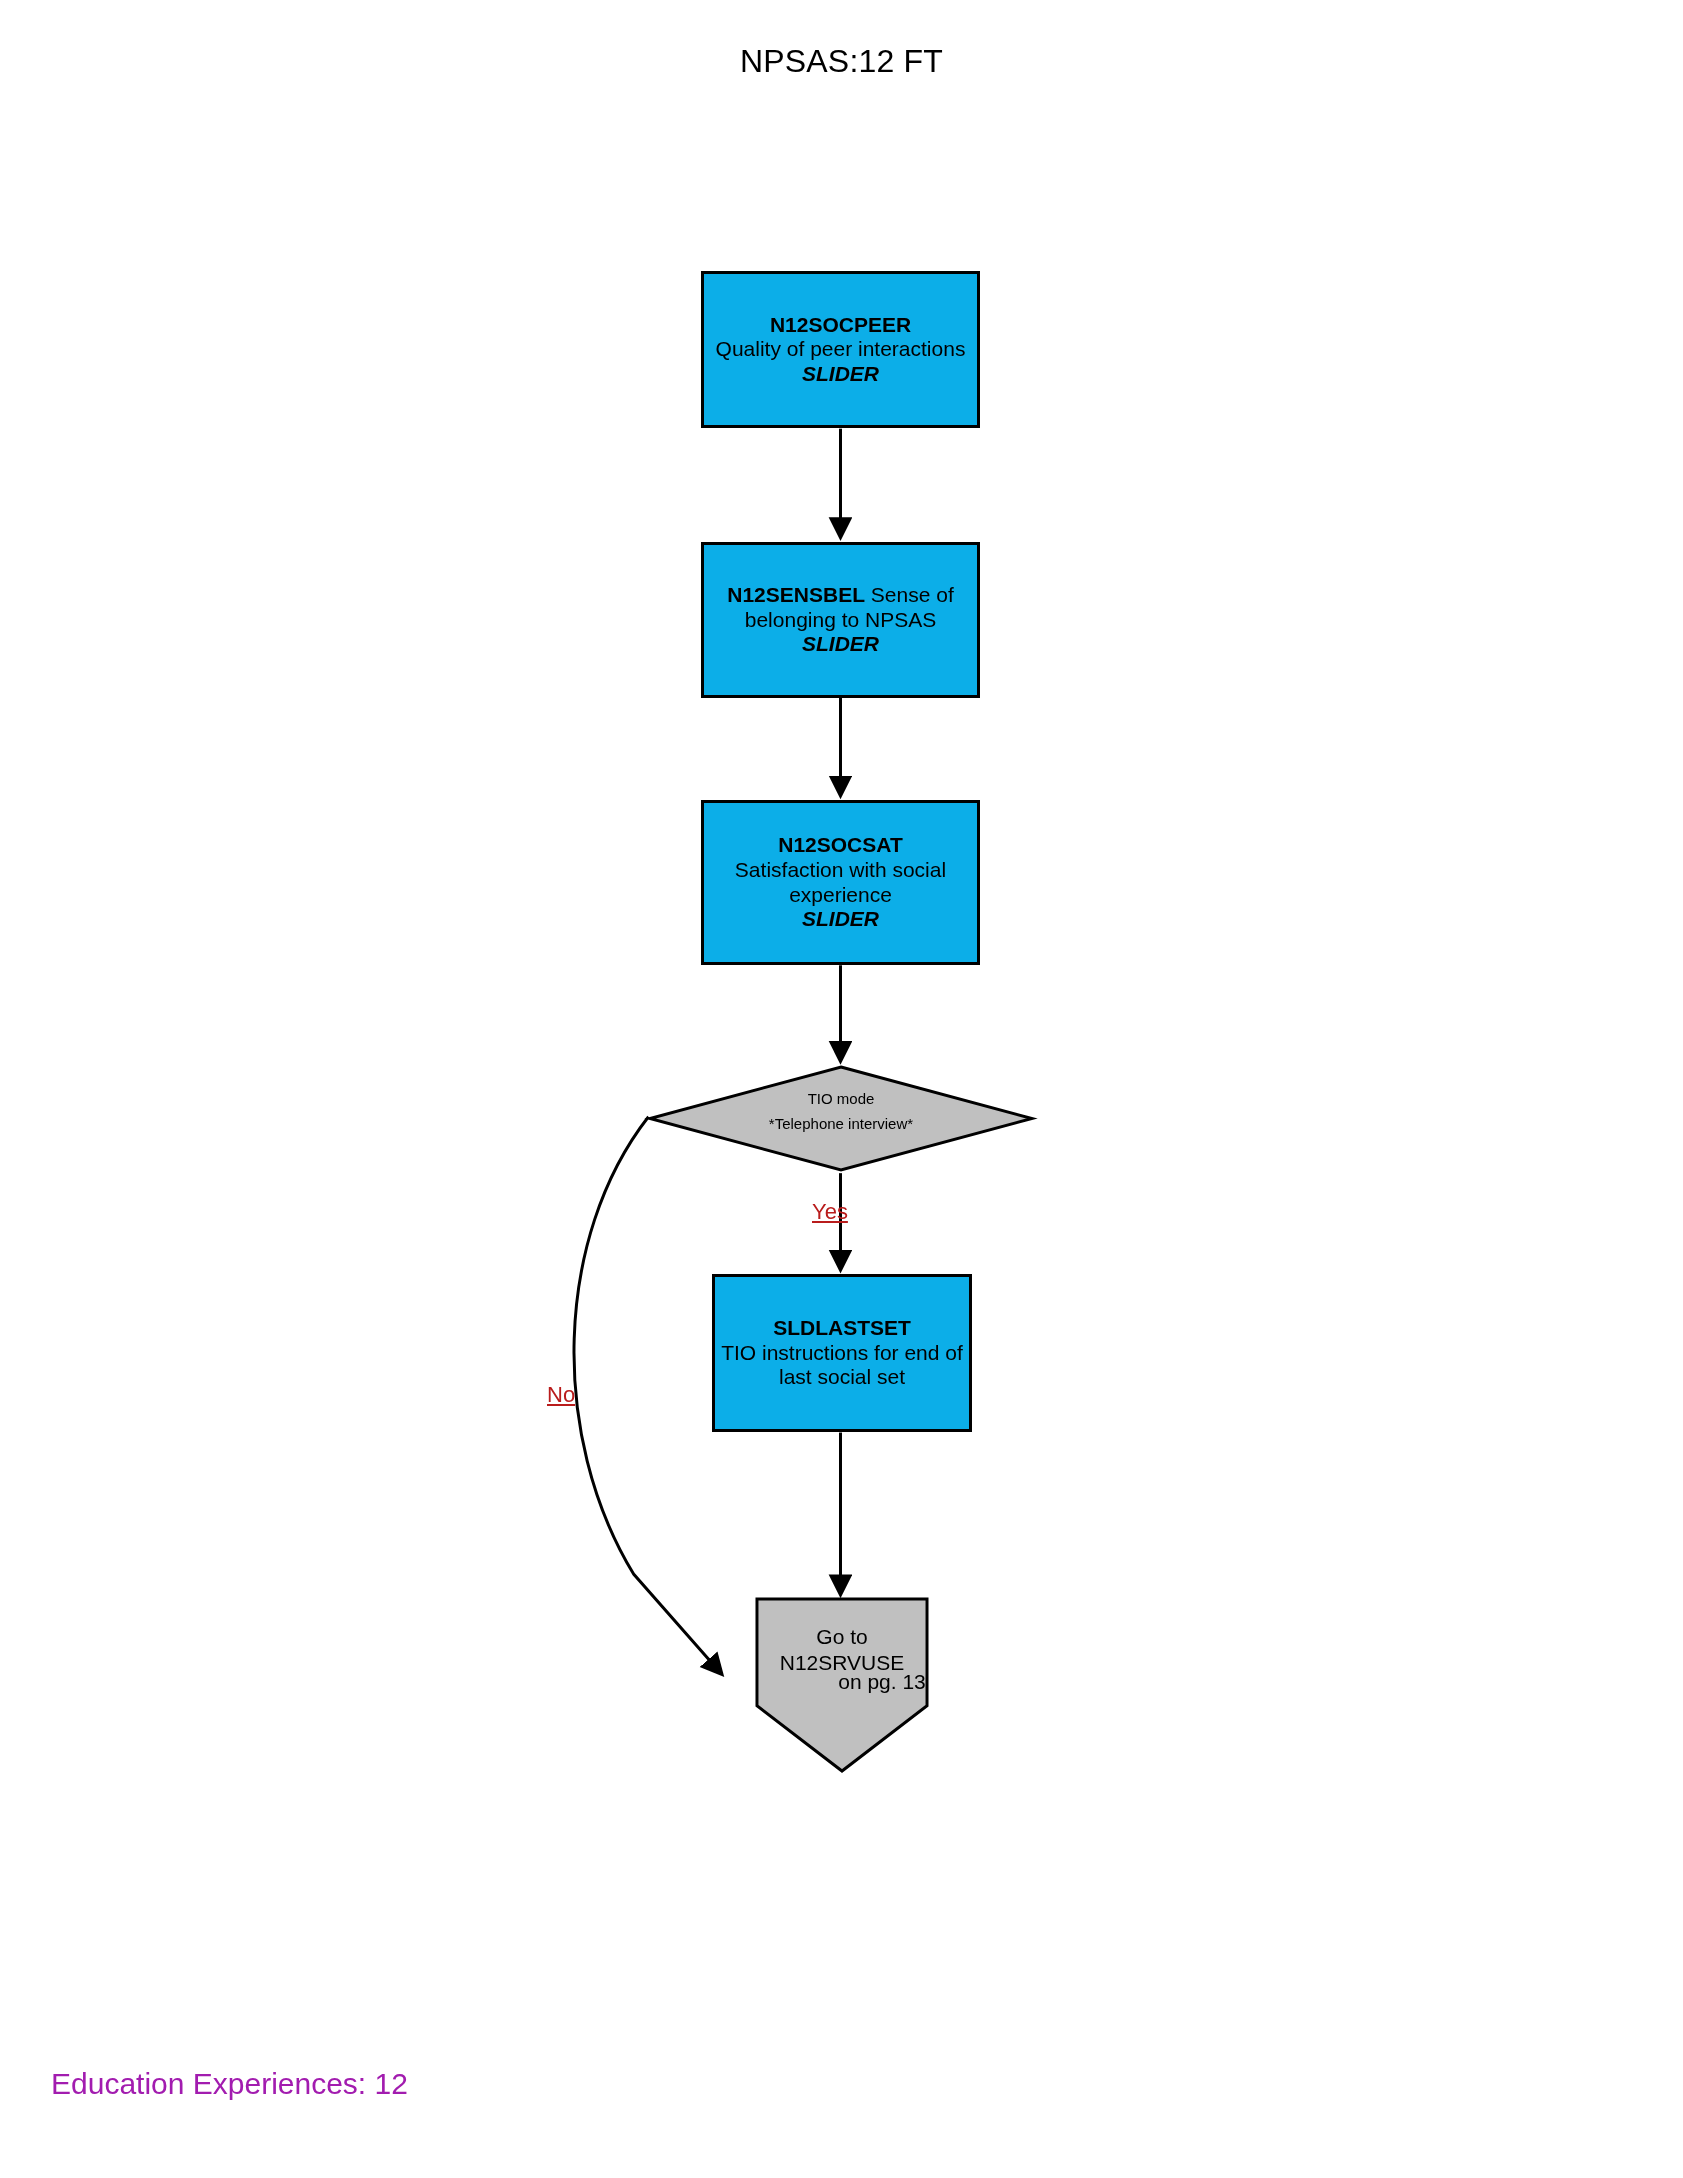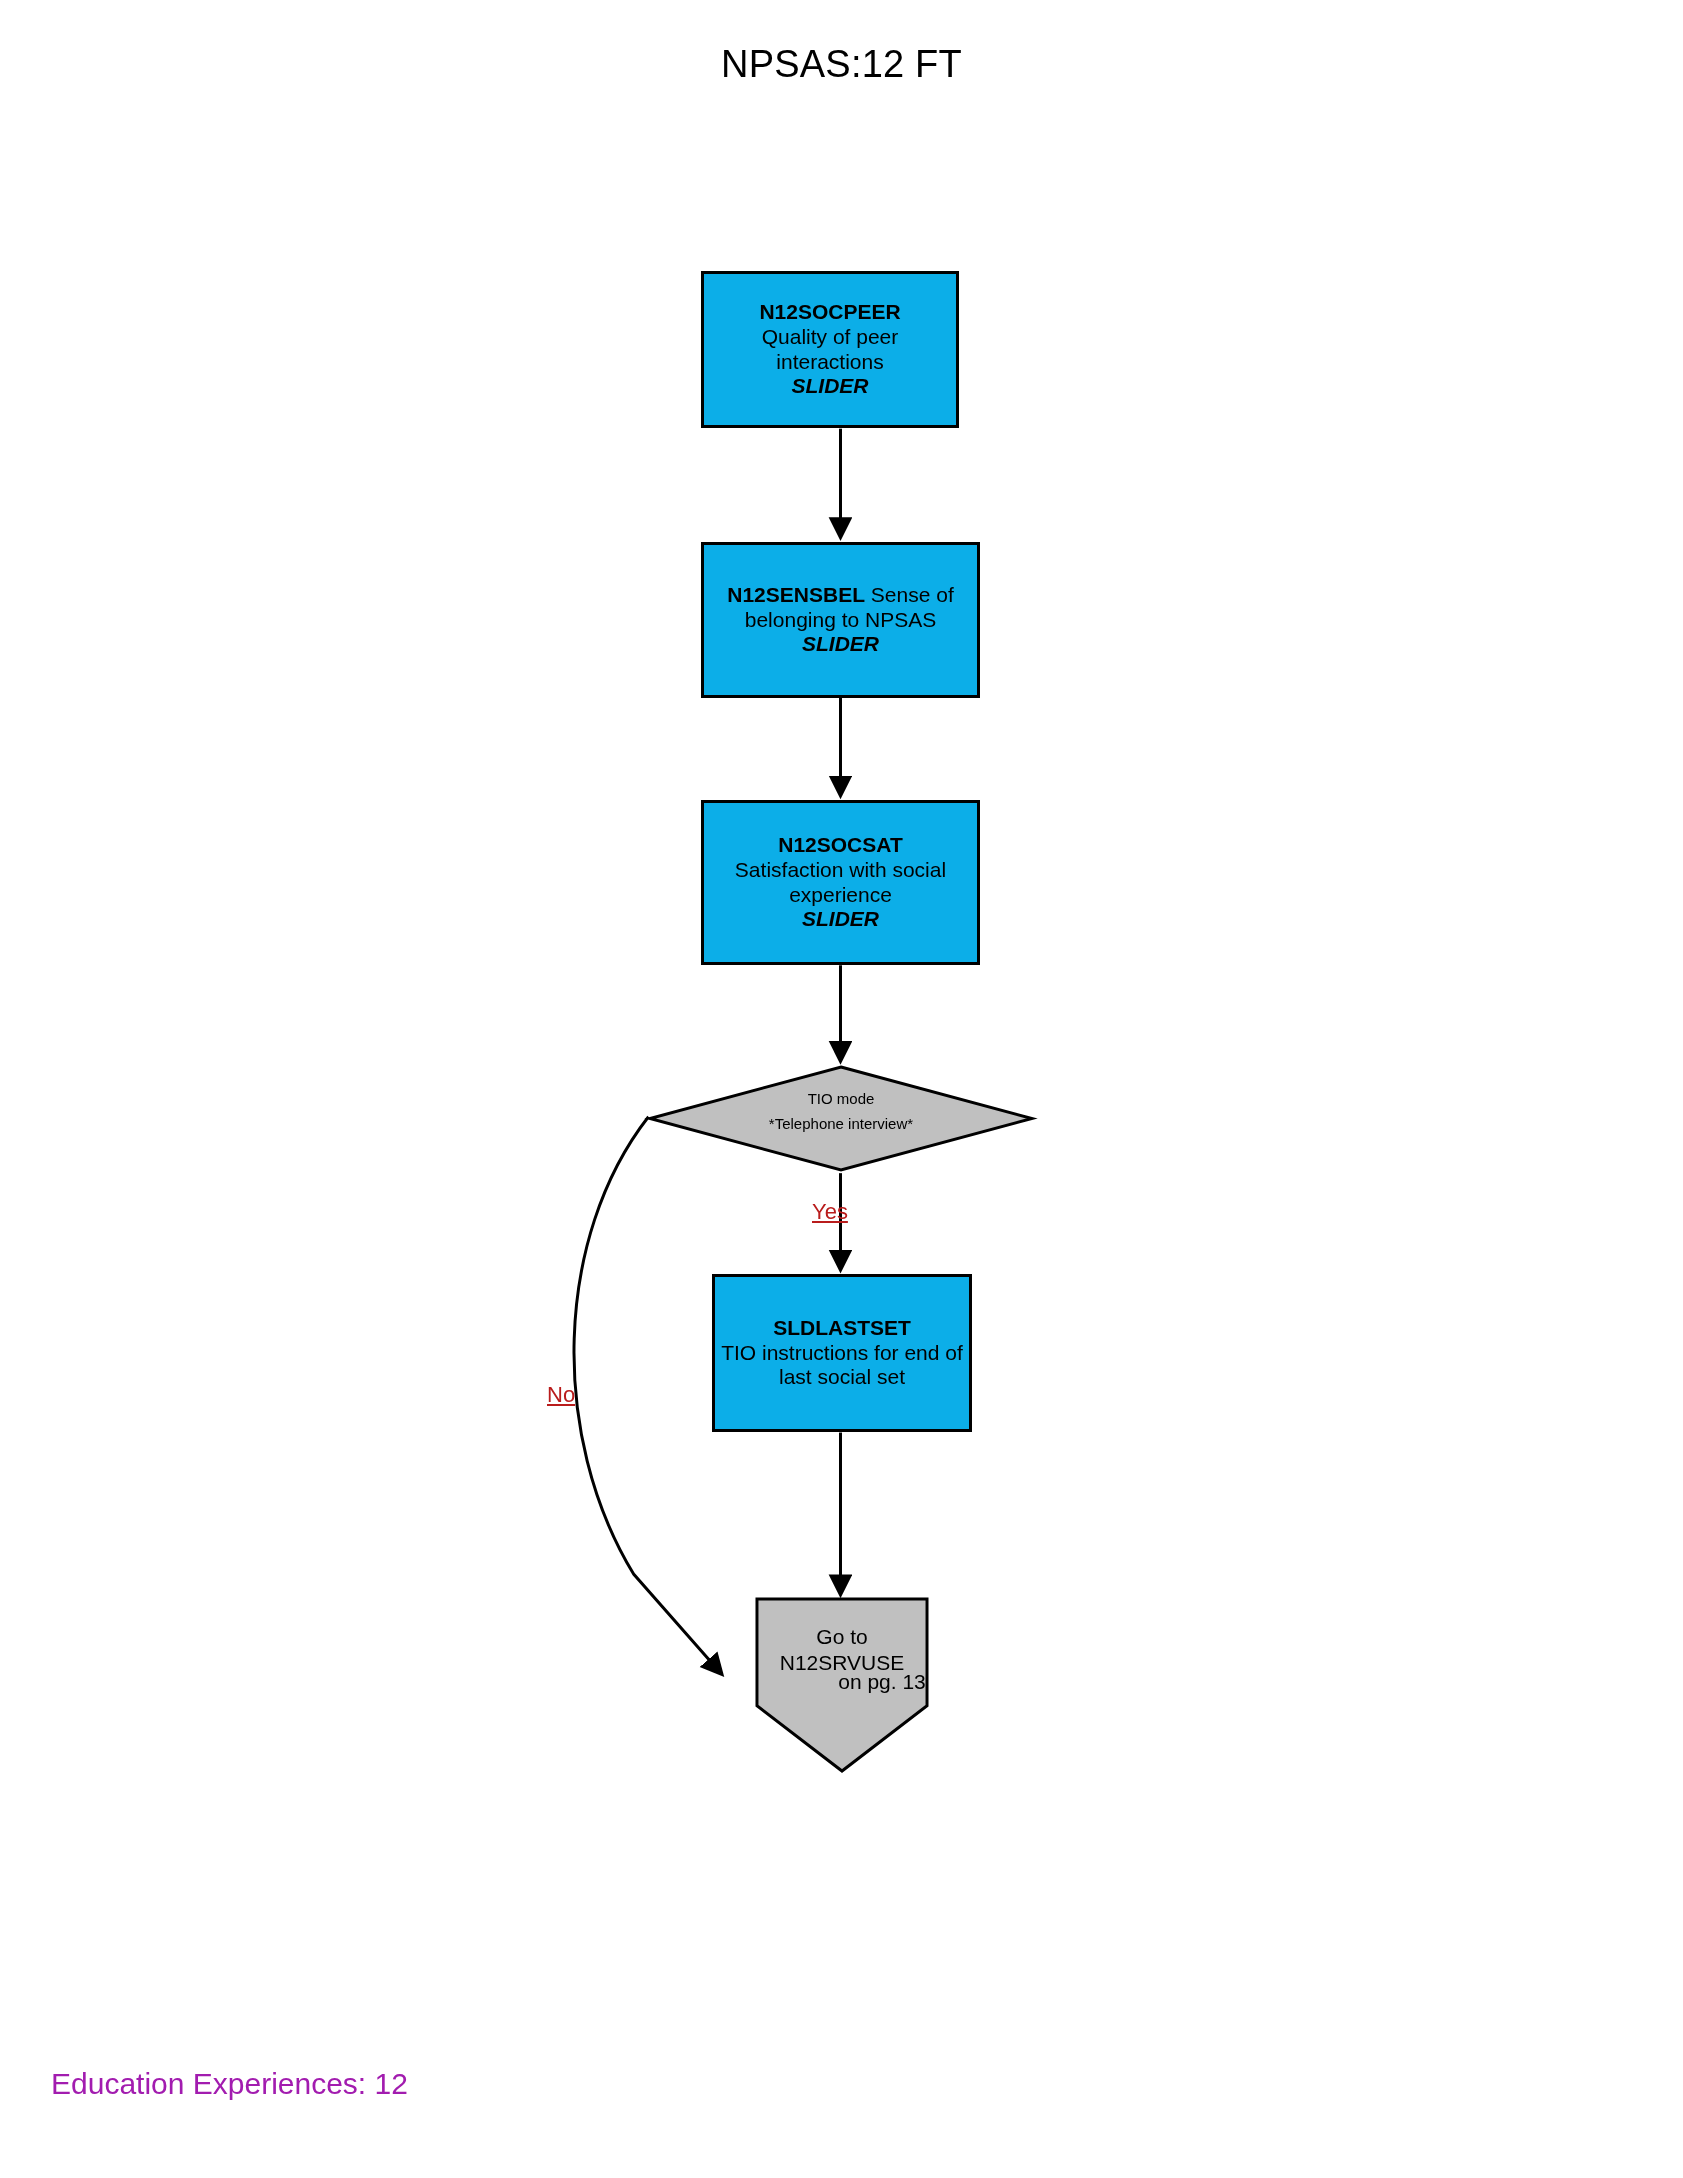--- a/index.html
+++ b/index.html
@@ -21,21 +21,21 @@
     left: 0; top: 0;
     width: 1683px;
     height: 2178px;
   }
   .page-title {
     position: absolute;
     left: 0;
     top: 43px;
     width: 1683px;
     text-align: center;
-    font-size: 38px;
+    font-size: 32px;
     letter-spacing: 0.2px;
     color: #000;
   }
   .page-footer {
     position: absolute;
     left: 51px;
     top: 2067px;
     font-size: 30px;
     color: #a21caf;
   }
@@ -117,21 +117,21 @@
 
     <line x1="849" y1="975" x2="849" y2="1070" stroke="#000" stroke-width="3" marker-end="url(#arrow)"></line>
 
     <line x1="849" y1="1185" x2="849" y2="1281" stroke="#000" stroke-width="3" marker-end="url(#arrow)"></line>
 
     <line x1="849" y1="1447" x2="849" y2="1609" stroke="#000" stroke-width="3" marker-end="url(#arrow)"></line>
 
     <path d="M 655,1128 C 560,1250 555,1450 640,1590 L 728,1690" fill="none" stroke="#000" stroke-width="3" marker-end="url(#arrow)"></path>
   </svg>
 
-  <div class="node proc" style="left:701px; top:271px; width:258px; height:157px;">
+  <div class="node proc" style="left:701px; top:271px; width:279px; height:157px;">
     <div class="inner">
       <div class="code">N12SOCPEER</div>
       <div>Quality of peer interactions</div>
       <div class="slider">SLIDER</div>
     </div>
   </div>
 
   <div class="node proc" style="left:701px; top:542px; width:279px; height:156px;">
     <div class="inner">
       <div>

